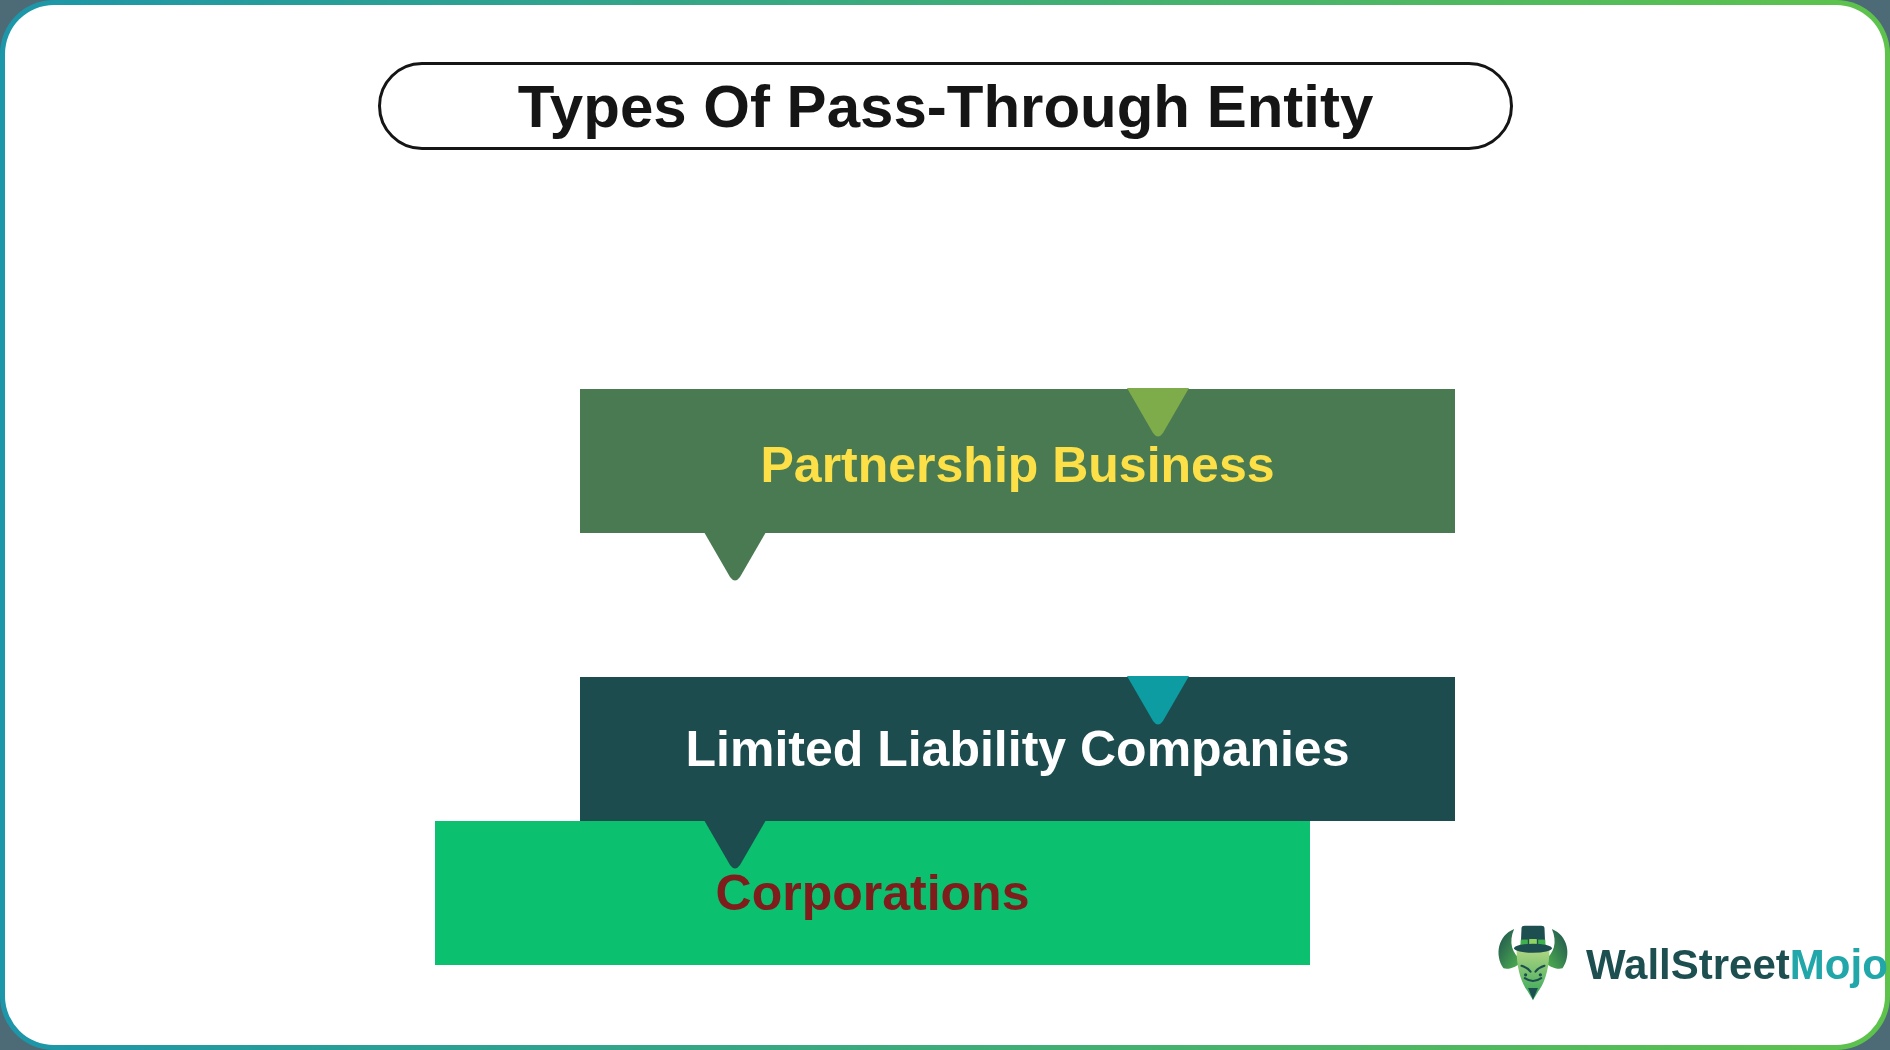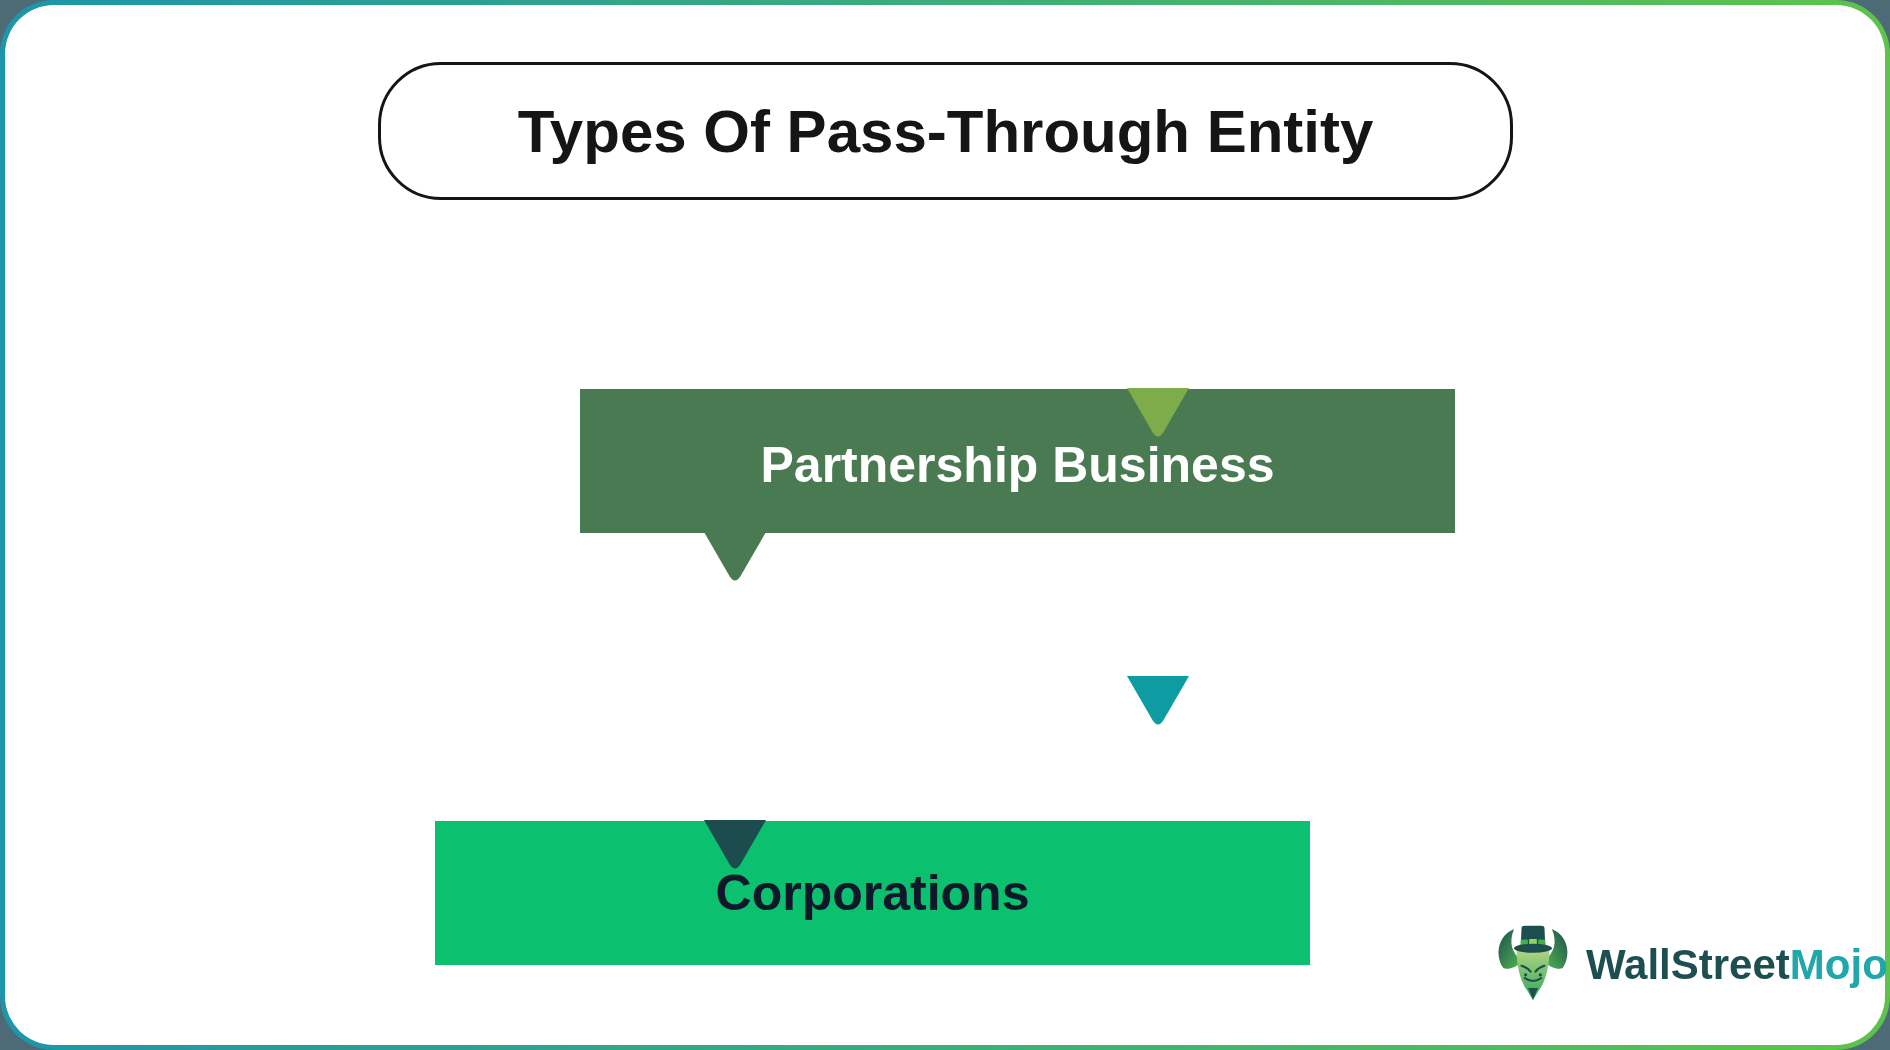--- a/index.html
+++ b/index.html
@@ -17,21 +17,21 @@
     background:linear-gradient(90deg,var(--frame-grad-start,#1C96A9) 0%,var(--frame-grad-end,#5EC34B) 100%);
   }
   .frame-inner{
     position:absolute;inset:5px;
     border-radius:49px;
     background:#ffffff;
   }
   
   .title-pill{
     position:absolute;
-    left:378px;top:62px;width:1135px;height:138px;
+    left:378px;top:62px;width:1135px;height:88px;
     border:3px solid #151515;
     border-radius:63px;
     box-sizing:border-box;
     display:flex;align-items:center;justify-content:center;
   }
   .title-pill span{
     font-size:60px;font-weight:800;color:#151515;
     letter-spacing:0px;white-space:nowrap;
   }
   
@@ -80,39 +80,42 @@
     <span>Types Of Pass-Through Entity</span>
   </div>
 
   <div class="bars" id="bars">
       <div class="bar-tail" style="left: 1127px; top: 388px;">
         <svg viewBox="0 0 62 52" xmlns="http://www.w3.org/2000/svg">
           <path d="M0,0 H62 L36,45 Q31,52 26,45 Z" fill="#7EAC4A"></path>
         </svg>
       </div>
       <div class="bar-row" style="top: 389px; left: 580px; background: rgb(73, 122, 81);">
-        <span class="bar-label" style="color: #ffffff; margin-top: 8px;">Partnership Business</span>
+        <span class="bar-label" style="color: #fde047; margin-top: 8px;">Partnership Business</span>
       </div>
       <div class="bar-tail" style="left: 704px; top: 532px;">
         <svg viewBox="0 0 62 52" xmlns="http://www.w3.org/2000/svg">
           <path d="M0,0 H62 L36,45 Q31,52 26,45 Z" fill="#497A51"></path>
         </svg>
       </div>
       <div class="bar-tail" style="left: 1127px; top: 676px;">
         <svg viewBox="0 0 62 52" xmlns="http://www.w3.org/2000/svg">
           <path d="M0,0 H62 L36,45 Q31,52 26,45 Z" fill="#0D9CA1"></path>
         </svg>
       </div>
+      <div class="bar-row" style="top: 677px; left: 580px; background: rgb(29, 76, 79);">
+        <span class="bar-label" style="color: rgb(255, 255, 255);">Limited Liability Companies</span>
+      </div>
       <div class="bar-tail" style="left: 704px; top: 820px;">
         <svg viewBox="0 0 62 52" xmlns="http://www.w3.org/2000/svg">
           <path d="M0,0 H62 L36,45 Q31,52 26,45 Z" fill="#1D4C4F"></path>
         </svg>
       </div>
       <div class="bar-row" style="top: 821px; left: 435px; background: rgb(11, 192, 111);">
-        <span class="bar-label" style="color: #0f172a;">Corporations</span>
+        <span class="bar-label" style="color: #7f1d1d;">Corporations</span>
       </div>
     </div>
 
   <div class="logo">
     <svg class="logo-icon" viewBox="0 0 100 104" xmlns="http://www.w3.org/2000/svg">
       <defs>
         <linearGradient id="hornGradL" x1="0" y1="0" x2="1" y2="1">
           <stop offset="0" stop-color="#1D4E50"></stop>
             <stop offset="1" stop-color="#52B94E"></stop>
         </linearGradient>

